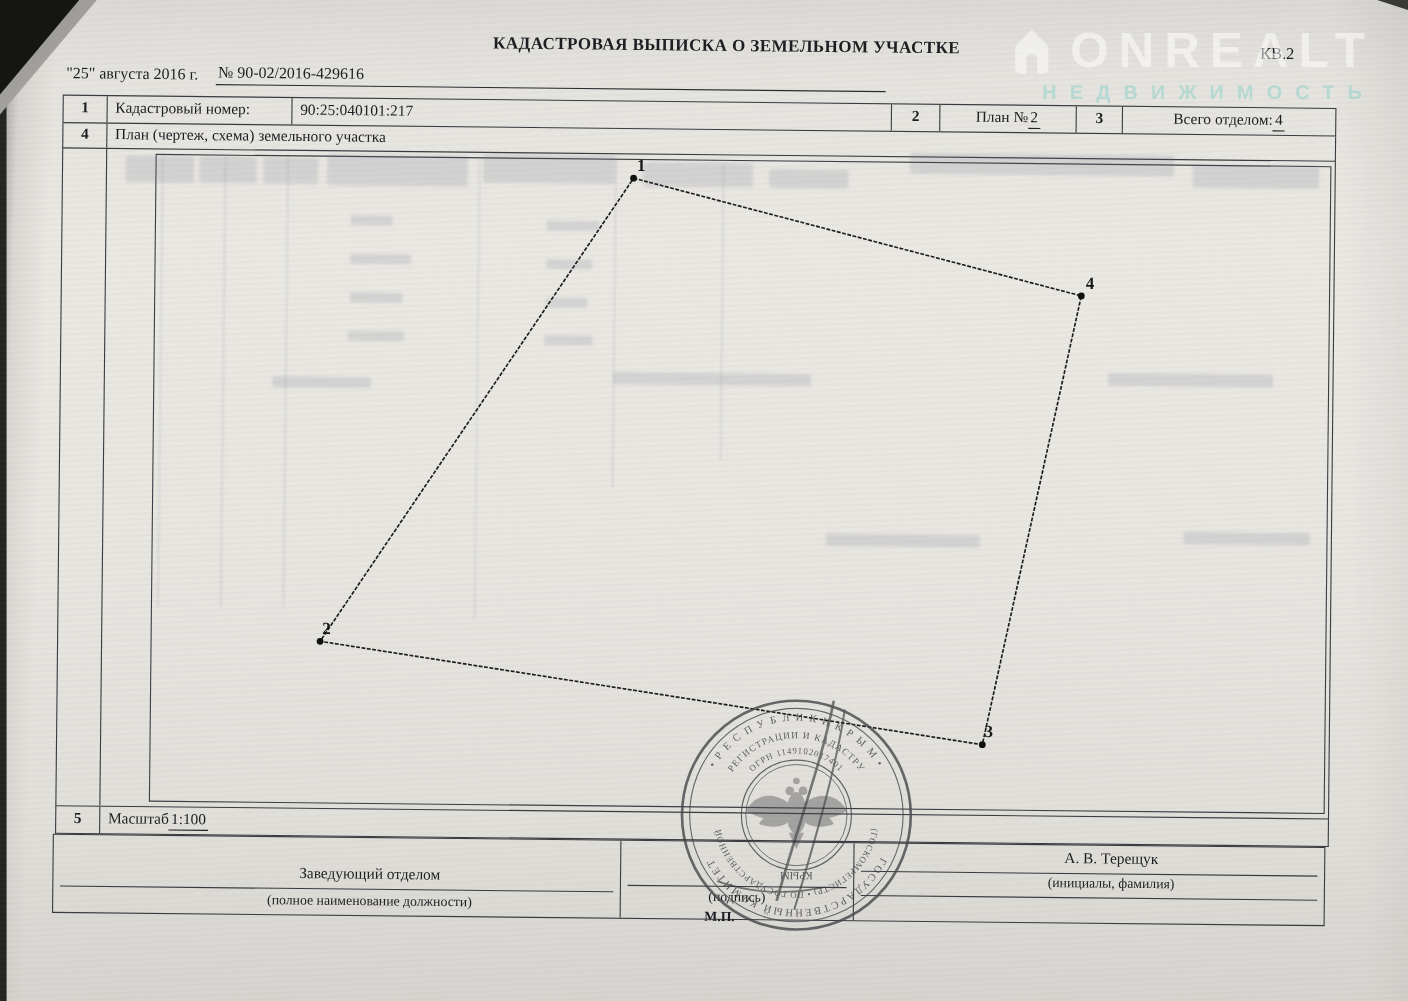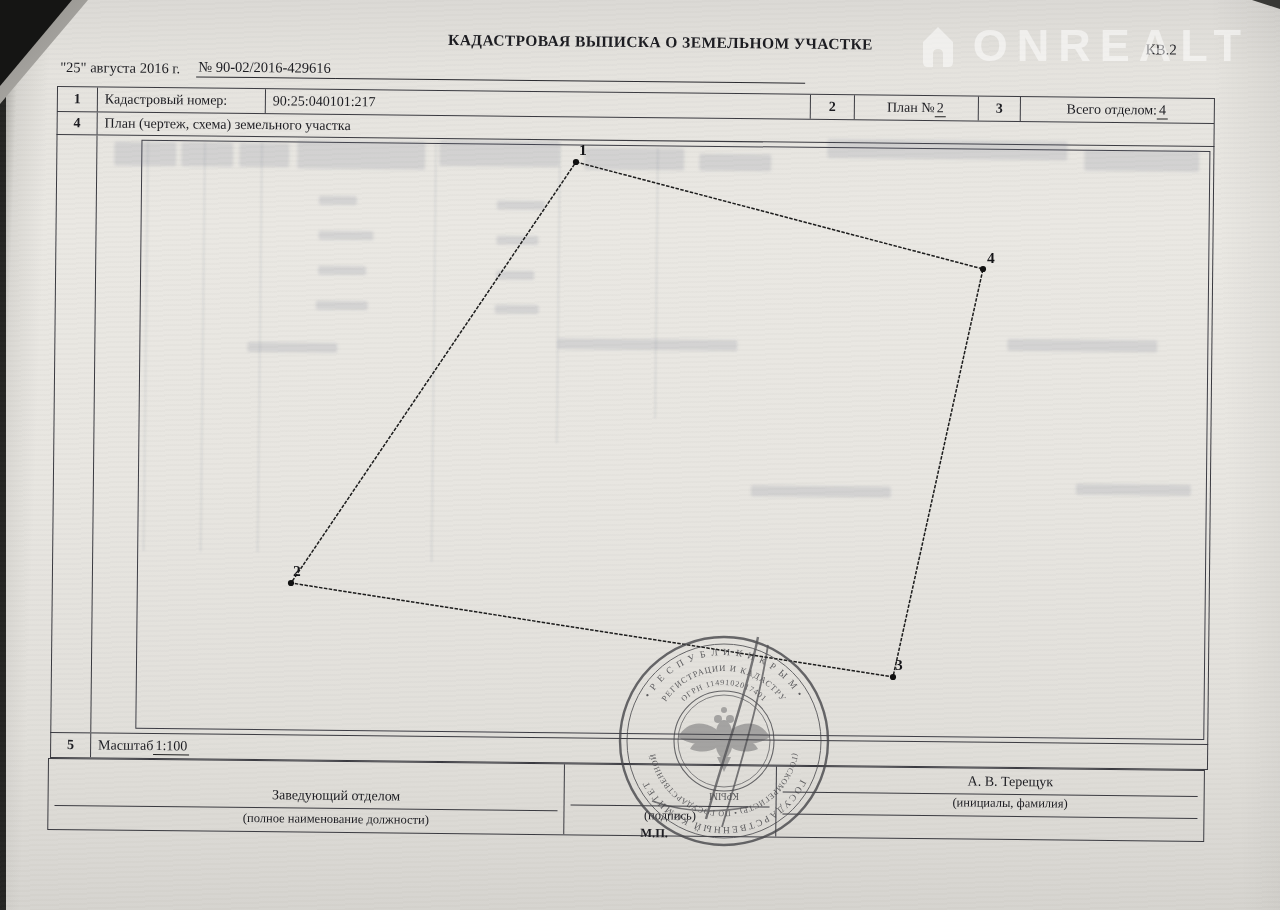--- a/index.html
+++ b/index.html
@@ -236,19 +236,20 @@
   </svg>
 
   <div class="watermark">
     <div class="wm-row">
       <svg class="wm-house" width="46" height="50" viewBox="0 0 46 50">
         <path fill="#ffffff" fill-rule="evenodd" d="M8,22 L23,7 L38,22 L38,42 Q38,47 33,47 L13,47 Q8,47 8,42 Z
              M18,47 L18,34 Q18,29 23,29 Q28,29 28,34 L28,47 Z"></path>
       </svg>
       <span class="wm-brand">ONREALT</span>
     </div>
+    <div class="wm-sub">НЕДВИЖИМОСТЬ</div>
   </div>
 
   <div class="texture"></div>
   <div class="corner-fold"></div>
   <div class="corner-dark"></div>
   <div class="corner-tr"></div>
 </div>
 
 </body></html>

